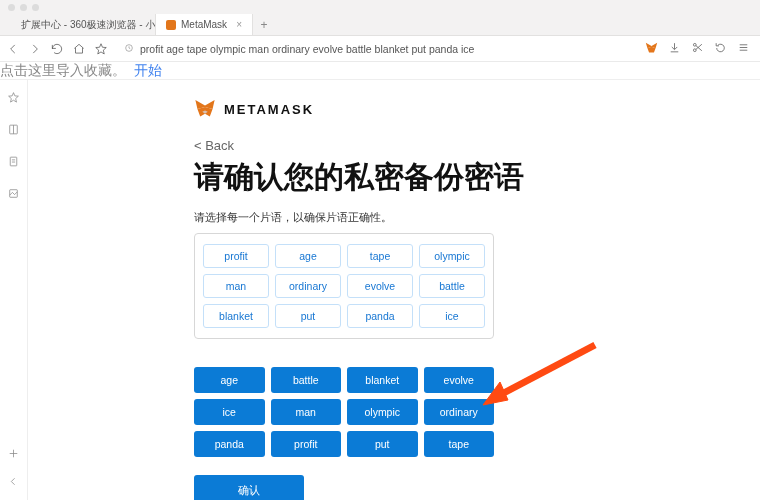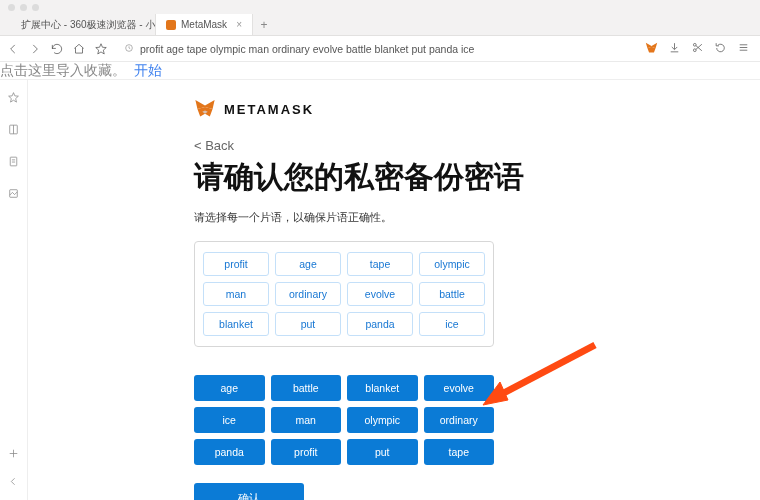--- a/index.html
+++ b/index.html
@@ -39,21 +39,21 @@
 
   .content { flex:1; overflow:auto; }
   .page { width:490px; margin-left:166px; padding-top:18px; padding-bottom:30px; }
 
   .mm-logo { display:flex; align-items:center; gap:8px; margin-bottom:18px; }
   .mm-logo svg { width:22px; height:22px; }
   .mm-logo .word { font-size:13px; letter-spacing:2px; font-weight:600; color:#111; }
 
   .back { font-size:13px; color:#666; margin-bottom:4px; }
   h1 { font-size:30px; font-weight:700; color:#111; margin-bottom:12px; }
-  .sub { font-size:11px; color:#333; margin-bottom:16px; }
+  .sub { font-size:11px; color:#333; margin-bottom:8px; }
 
   .panel { border:1px solid #d7d7d7; border-radius:4px; padding:10px 8px; display:grid; grid-template-columns:repeat(4,1fr); gap:6px 6px; margin-bottom:28px; width:300px; }
   .chip { border:1px solid #c4e0f9; background:#fff; color:#1877d3; font-size:10.5px; text-align:center; padding:5px 0; border-radius:3px; cursor:pointer; }
 
   .bluegrid { display:grid; grid-template-columns:repeat(4,1fr); gap:6px 6px; width:300px; margin-bottom:18px; }
   .bluechip { background:#0b7bd6; color:#fff; font-size:10.5px; text-align:center; padding:7px 0; border-radius:3px; cursor:pointer; }
 
   .confirm { width:110px; background:#0b7bd6; color:#fff; font-size:11px; text-align:center; padding:8px 0; border-radius:3px; cursor:pointer; }
 
   

